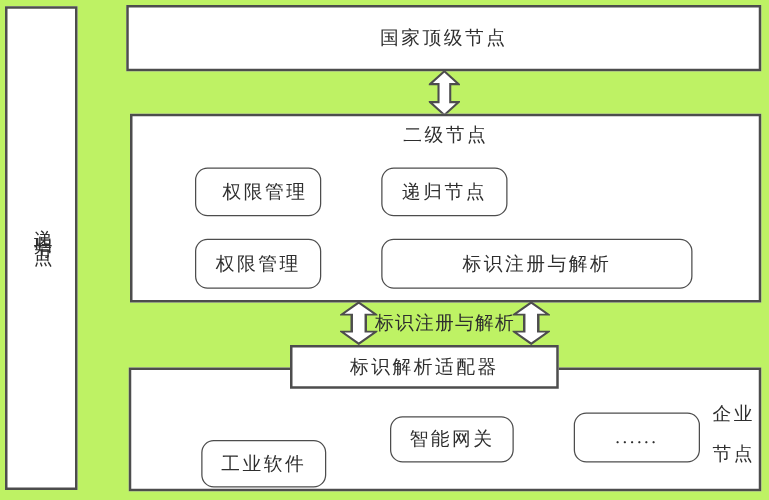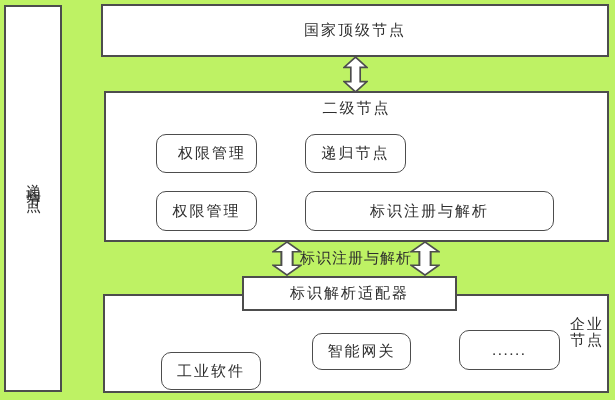--- a/index.html
+++ b/index.html
@@ -47,21 +47,21 @@
     position: absolute;
     font-size: 15px;
     letter-spacing: 2px;
     white-space: nowrap;
   }
   .enterprise-label {
     position: absolute;
     font-size: 15px;
     letter-spacing: 2px;
     width: 36px;
-    line-height: 16px;
+    line-height: 32px;
     text-align: center;
     white-space: normal;
   }
   .arrow {
     position: absolute;
   }
   .arrow svg { display: block; width: 100%; height: 100%; }
   .link-label {
     position: absolute;
     font-size: 15px;
@@ -126,17 +126,17 @@
   </div>
 
   <span class="link-label" style="left:300px; top:249px; width:110px;">标识注册与解析</span>
 
   <div class="arrow" style="left:410px; top:241px; width:30px; height:35px;">
     <svg viewBox="0 0 24 36" preserveAspectRatio="none">
       <path d="M12 1 L1 11 L7.5 11 L7.5 25 L1 25 L12 35 L23 25 L16.5 25 L16.5 11 L23 11 Z" fill="#ffffff" stroke="#4d4d4d" stroke-width="1.6" stroke-linejoin="miter"></path>
     </svg>
   </div>
 
-  <div class="box" style="left:242px; top:276px; width:215px; height:35px;">
+  <div class="box" style="left:232px; top:276px; width:215px; height:35px;">
     <span>标识解析适配器</span>
   </div>
 
 </div>
 
 </body></html>

